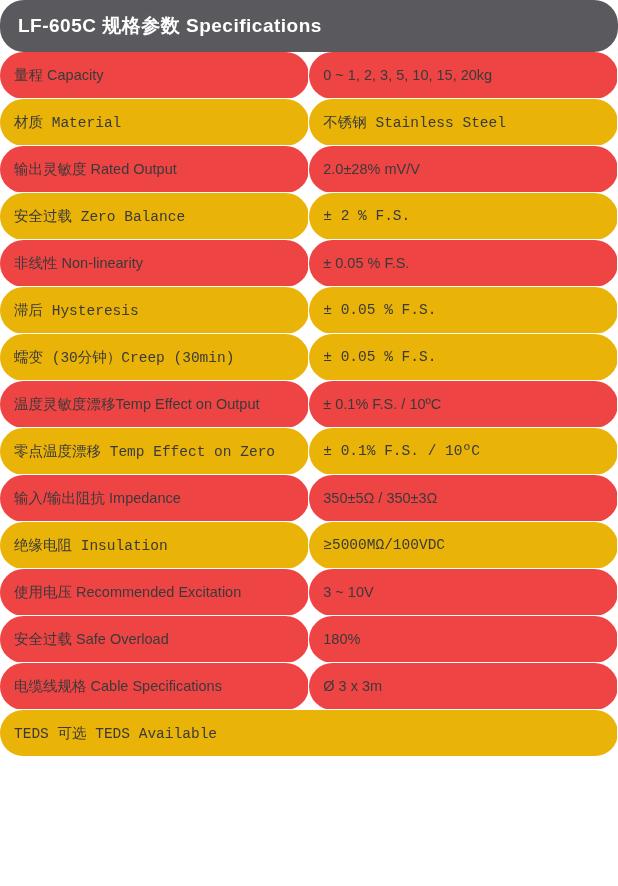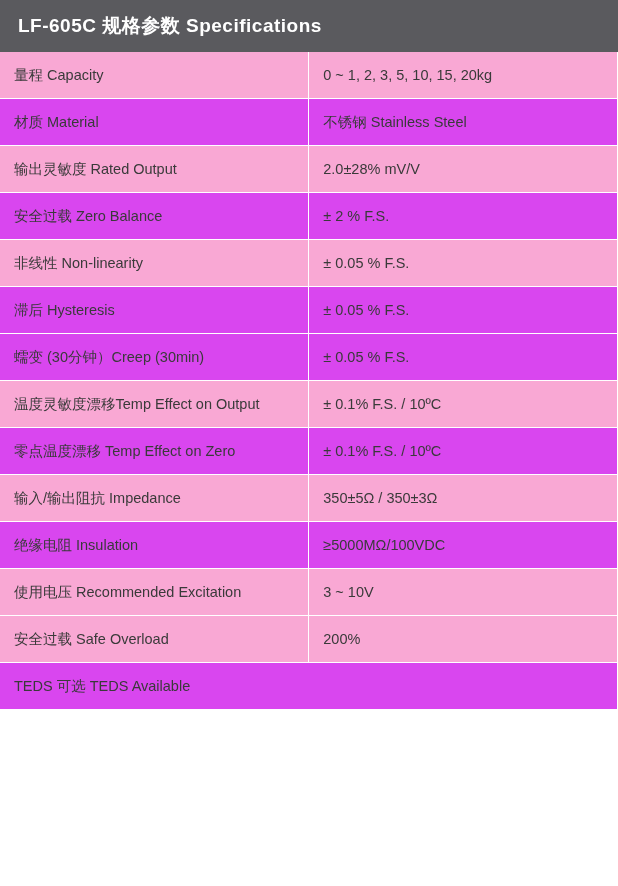--- a/index.html
+++ b/index.html
@@ -27,34 +27,35 @@
     letter-spacing: 0.5px;
     padding: 12px 0 12px 18px;
     height: 28px;
     border: none;
   }
   .spec-table td {
     border-bottom: 1px solid #ffffff;
     border-right: 1px solid #ffffff;
     vertical-align: middle;
     height: 22px;
+    border-radius: 24px;
   }
   .cell-label {
     width: 358px;
     padding: 12px 8px 12px 14px;
     font-size: 14.5px;
     color: #3a3a3a;
   }
   .cell-value {
     padding: 12px 20px 12px 14px;
     font-size: 14.5px;
     color: #3a3a3a;
   }
-  .row-light td { background: #f9a8d4; }
-  .row-dark td { background: #d946ef; }
+  .row-light td { background: #ef4444; }
+  .row-dark td { background: #eab308; font-family: Liberation Mono, monospace; }
   .row-last td {
     border-bottom: none;
   }
   .full-span {
     padding: 12px 8px 12px 14px;
     font-size: 14.5px;
     color: #3a3a3a;
   }
 </style>
 </head>
@@ -109,19 +110,23 @@
     <tr class="row-dark">
       <td class="cell-label">绝缘电阻  Insulation</td>
       <td class="cell-value">≥5000MΩ/100VDC</td>
     </tr>
     <tr class="row-light">
       <td class="cell-label">使用电压 Recommended Excitation</td>
       <td class="cell-value">3 ~ 10V</td>
     </tr>
     <tr class="row-light">
       <td class="cell-label">安全过载 Safe Overload</td>
-      <td class="cell-value">200%</td>
+      <td class="cell-value">180%</td>
+    </tr>
+    <tr class="row-light">
+      <td class="cell-label">电缆线规格 Cable Specifications</td>
+      <td class="cell-value">Ø 3 x 3m</td>
     </tr>
     <tr class="row-dark row-last">
       <td class="full-span" colspan="2">TEDS 可选 TEDS Available</td>
     </tr>
   </tbody>
 </table>
 
 </body></html>

